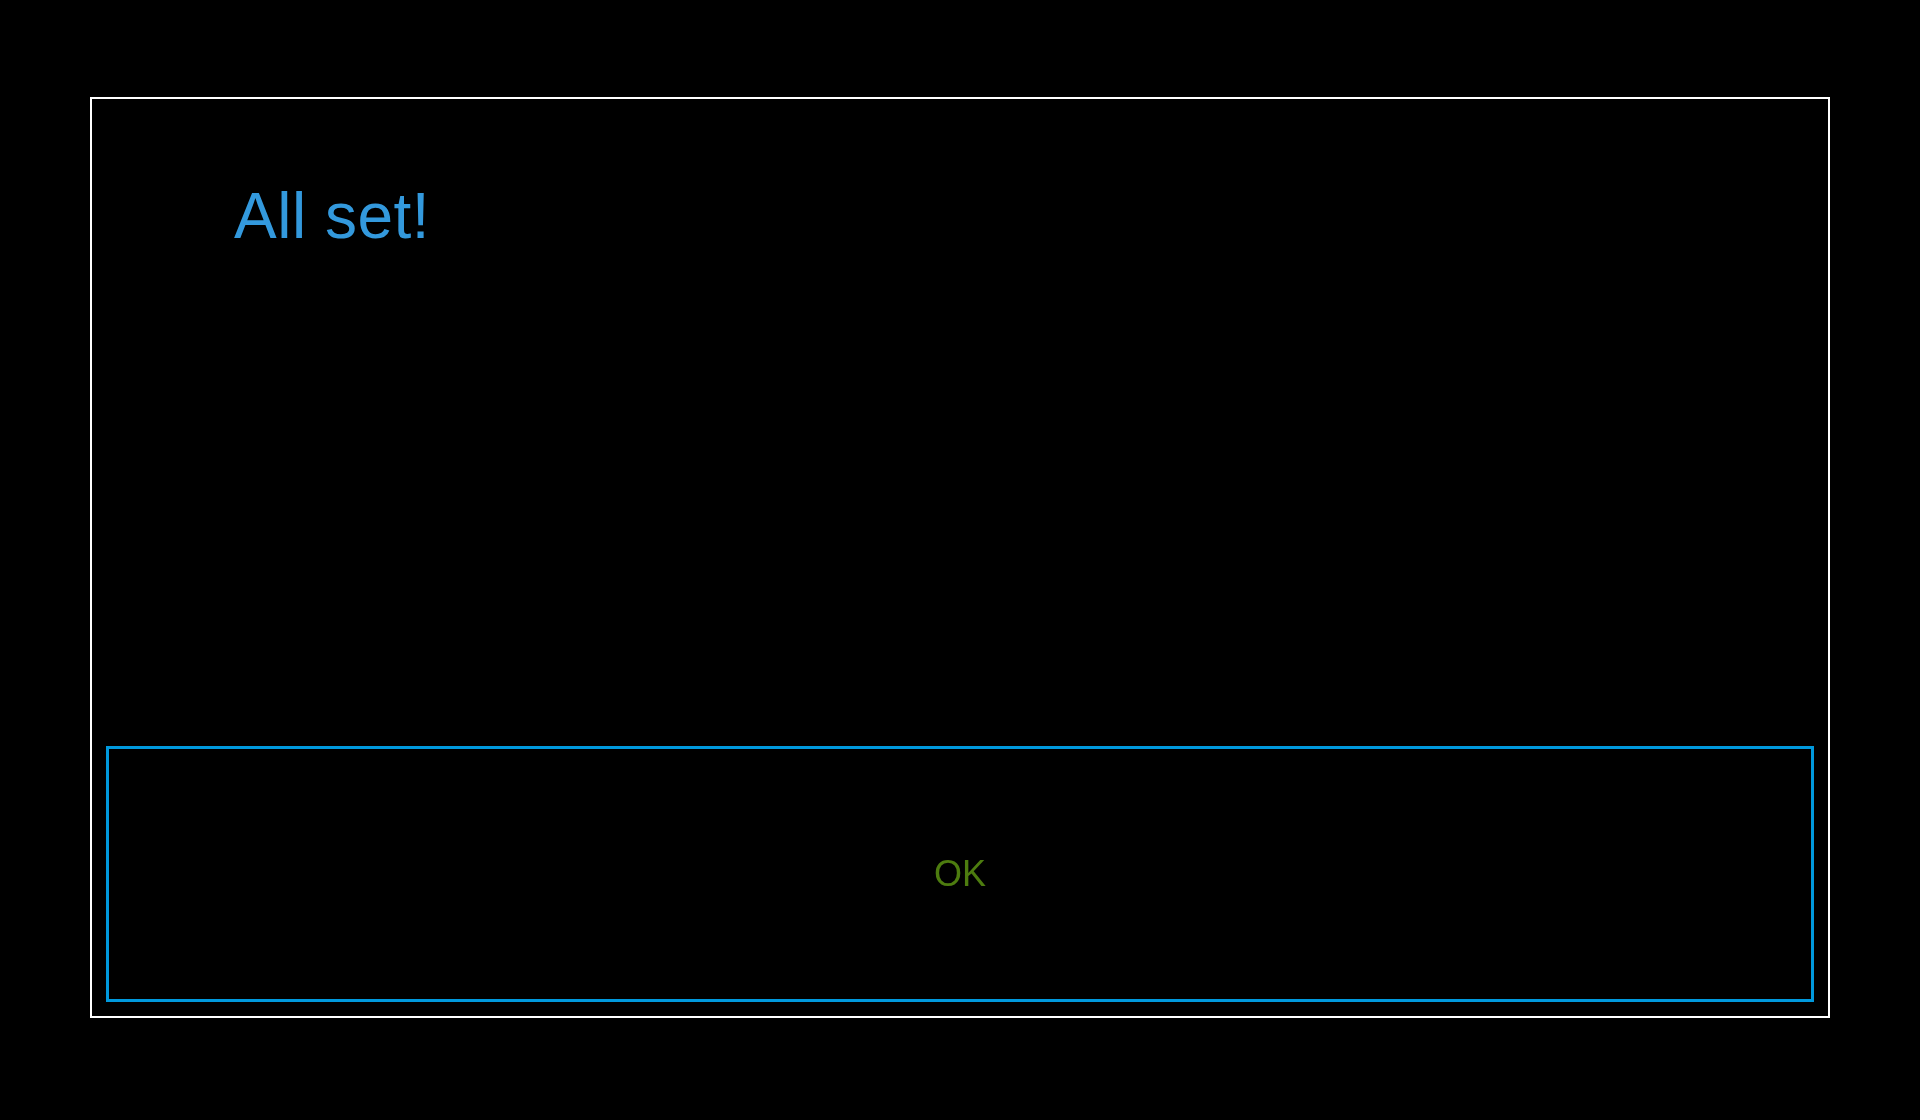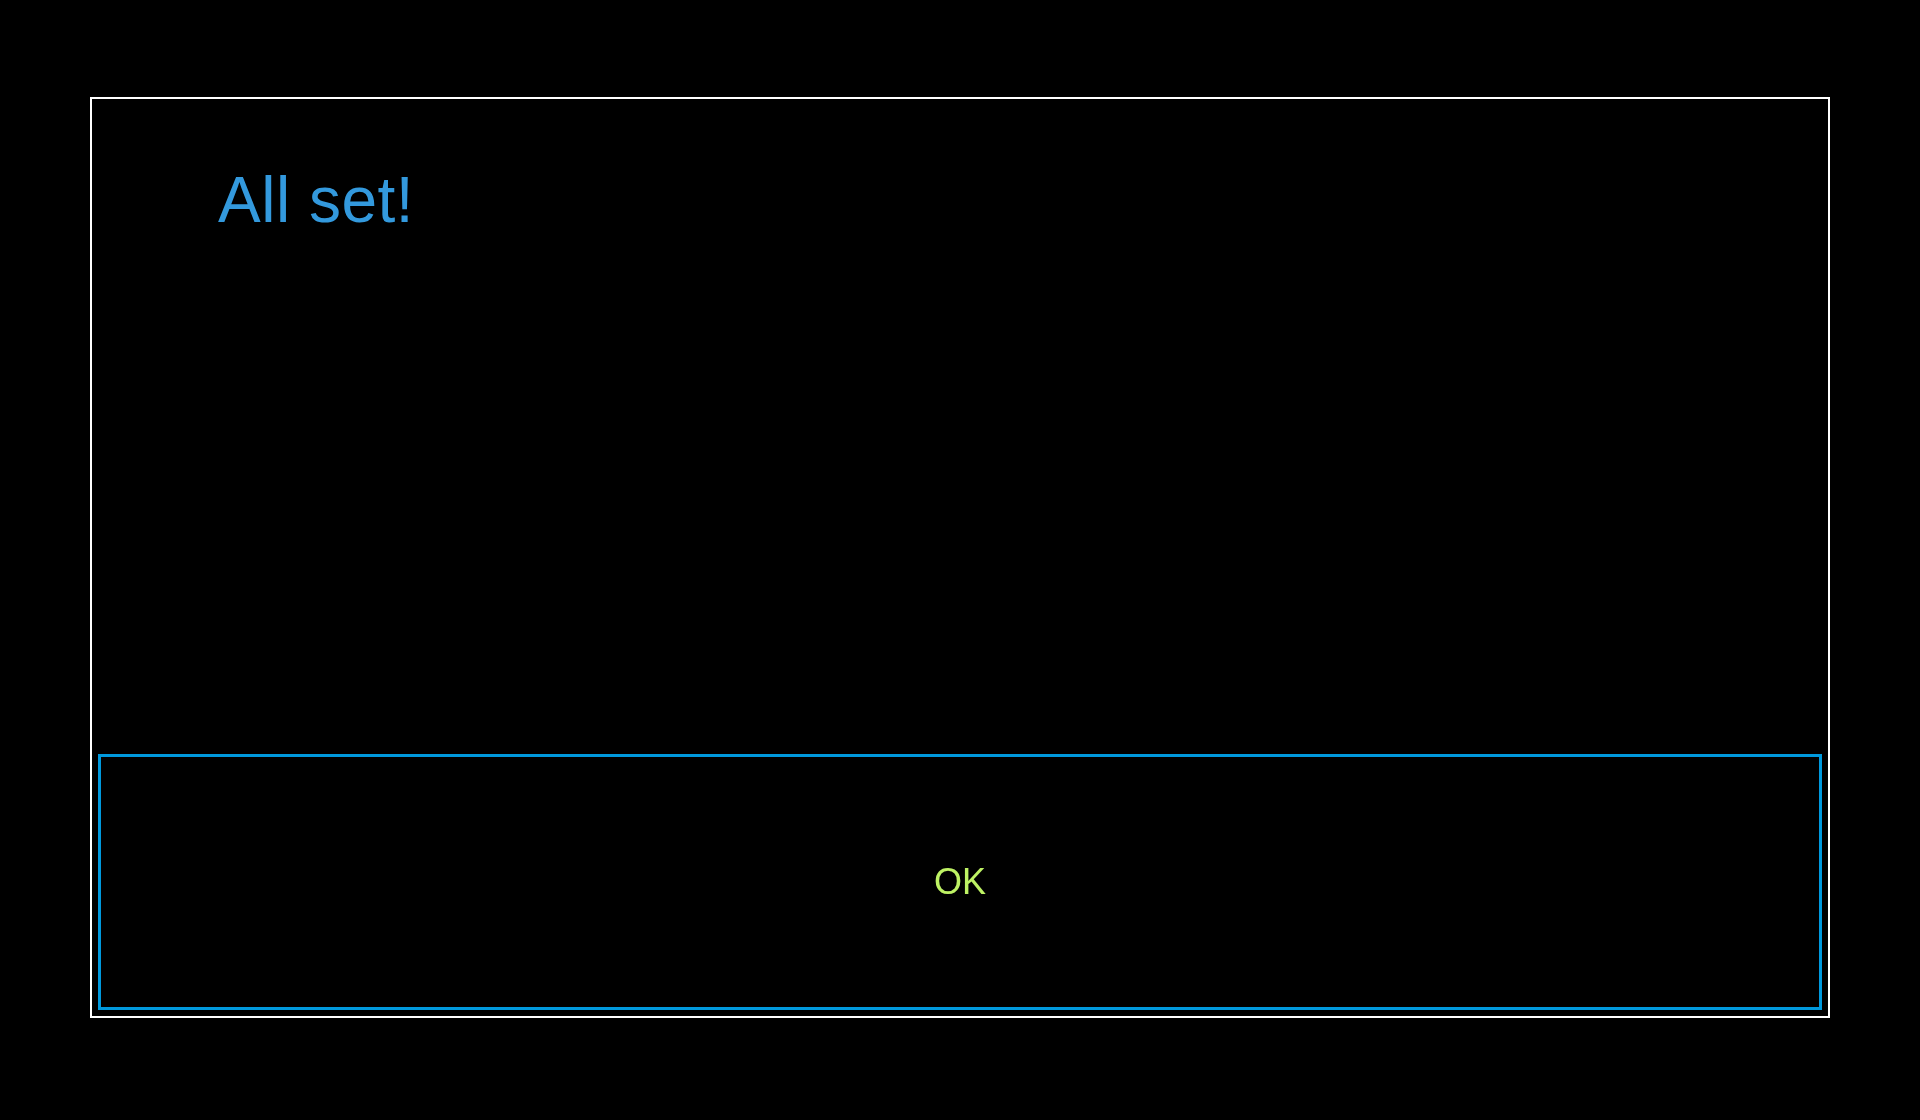--- a/index.html
+++ b/index.html
@@ -1,17 +1,17 @@
 <!DOCTYPE html>
 <html><head>
   <meta charset="utf-8">
   <style>
     * {
       margin: 0;
-      padding: 8px;
+      padding: 16px;
       box-sizing: border-box;
     }
 
     body {
       width: 1920px;
       height: 1120px;
       background: #000000;
       font-family: 'Segoe UI', 'Segoe UI Light', Tahoma, Geneva, sans-serif;
       overflow: hidden;
     }
@@ -45,21 +45,21 @@
       color: #ffffff;
       font-size: 36px;
       font-weight: 400;
     }
 
     .ok-button {
       height: 256px;
       width: 100%;
       border: 3px solid #0099dd;
       background: #000000;
-      color: #bef264;
+      color: #4d7c0f;
       font-size: 36px;
       font-weight: 400;
       font-family: inherit;
       cursor: pointer;
       display: flex;
       align-items: center;
       justify-content: center;
       margin-left: -2px;
       margin-right: -2px;
       margin-bottom: -2px;

